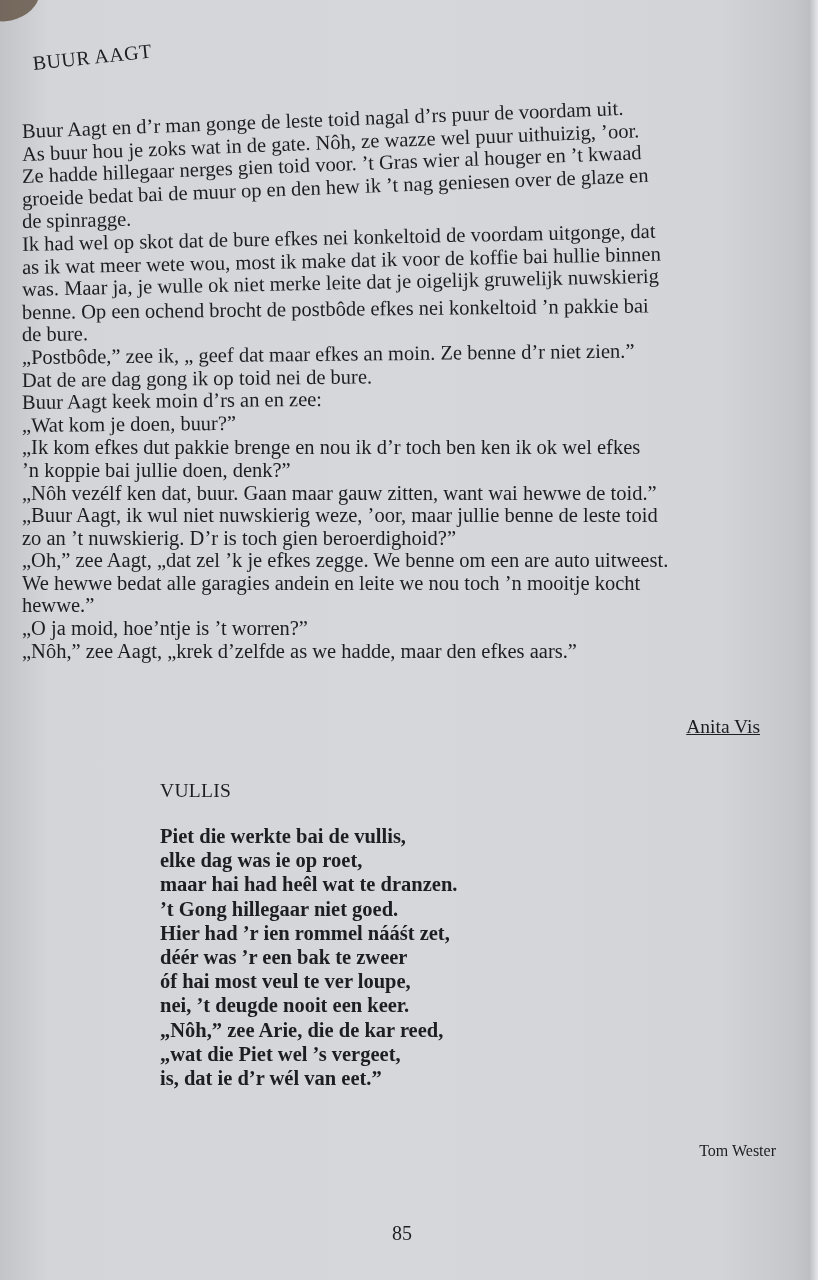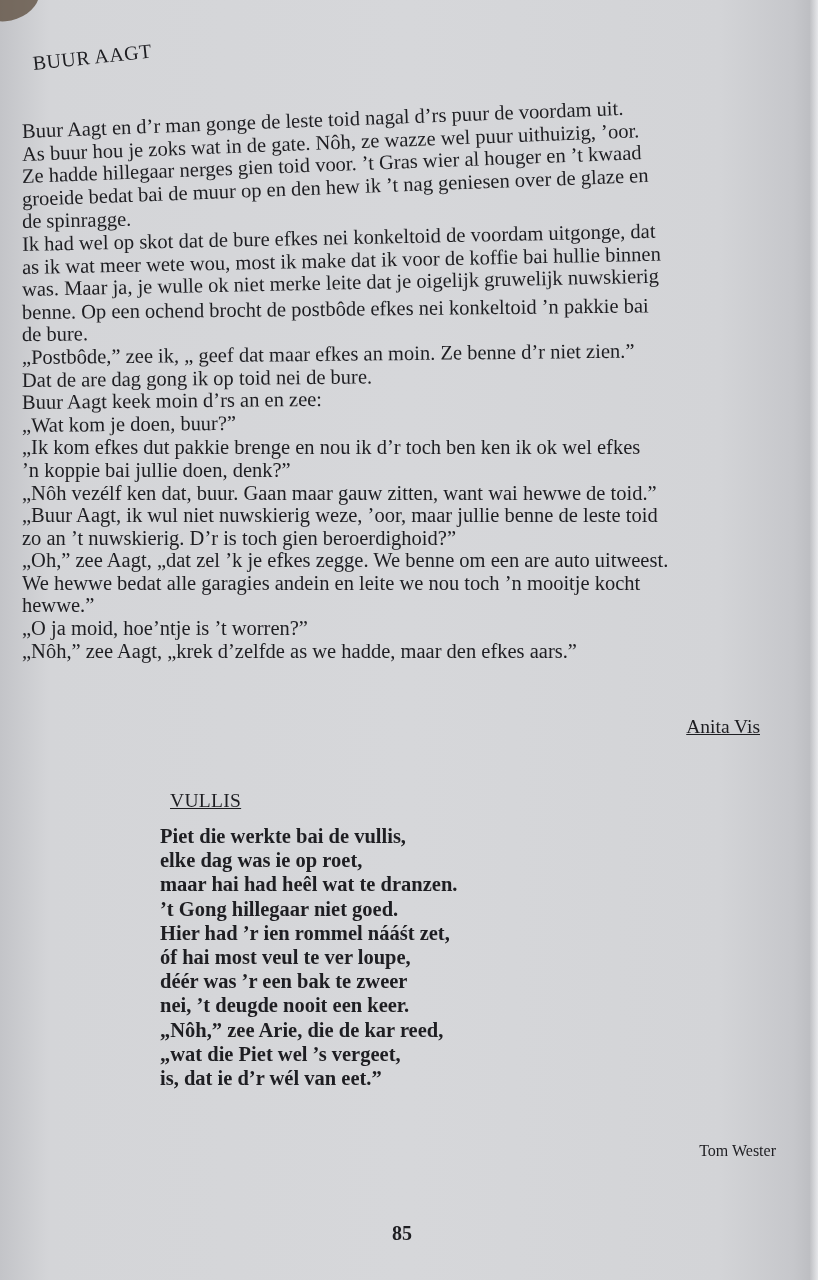--- a/index.html
+++ b/index.html
@@ -73,22 +73,21 @@
     font-size: 19.5px;
     text-decoration: underline;
   }
   .poem-title {
     position: absolute;
     left: 160px;
     top: 780px;
     font-size: 19.5px;
     font-weight: normal;
     letter-spacing: 0.3px;
-    margin: 10px;
-    text-decoration: underline;
+    margin: 0;
   }
   .poem {
     position: absolute;
     left: 160px;
     top: 824px;
     font-size: 20.5px;
     line-height: 24.2px;
   }
   .poem .line {
     display: block;
@@ -99,21 +98,20 @@
     position: absolute;
     right: 42px;
     top: 1142px;
     font-size: 16px;
   }
   .page-number {
     position: absolute;
     left: 392px;
     top: 1222px;
     font-size: 20px;
-    font-weight: bold;
   }
 </style>
 </head>
 <body>
 
 <div class="page">
   <div class="corner-shadow"></div>
   <div class="right-edge"></div>
 
   <h2 class="story-title">BUUR AAGT</h2>
@@ -148,22 +146,22 @@
   <div class="author-1">Anita Vis</div>
 
   <h2 class="poem-title">VULLIS</h2>
 
   <div class="poem">
     <span class="line">Piet die werkte bai de vullis,</span>
     <span class="line">elke dag was ie op roet,</span>
     <span class="line">maar hai had heêl wat te dranzen.</span>
     <span class="line">’t Gong hillegaar niet goed.</span>
     <span class="line">Hier had ’r ien rommel nááśt zet,</span>
+    <span class="line">déér was ’r een bak te zweer</span>
     <span class="line">óf hai most veul te ver loupe,</span>
-    <span class="line">déér was ’r een bak te zweer</span>
     <span class="line">nei, ’t deugde nooit een keer.</span>
     <span class="line">„Nôh,” zee Arie, die de kar reed,</span>
     <span class="line">„wat die Piet wel ’s vergeet,</span>
     <span class="line">is, dat ie d’r wél van eet.”</span>
   </div>
 
   <div class="author-2">Tom Wester</div>
 
   <div class="page-number">85</div>
 </div>

